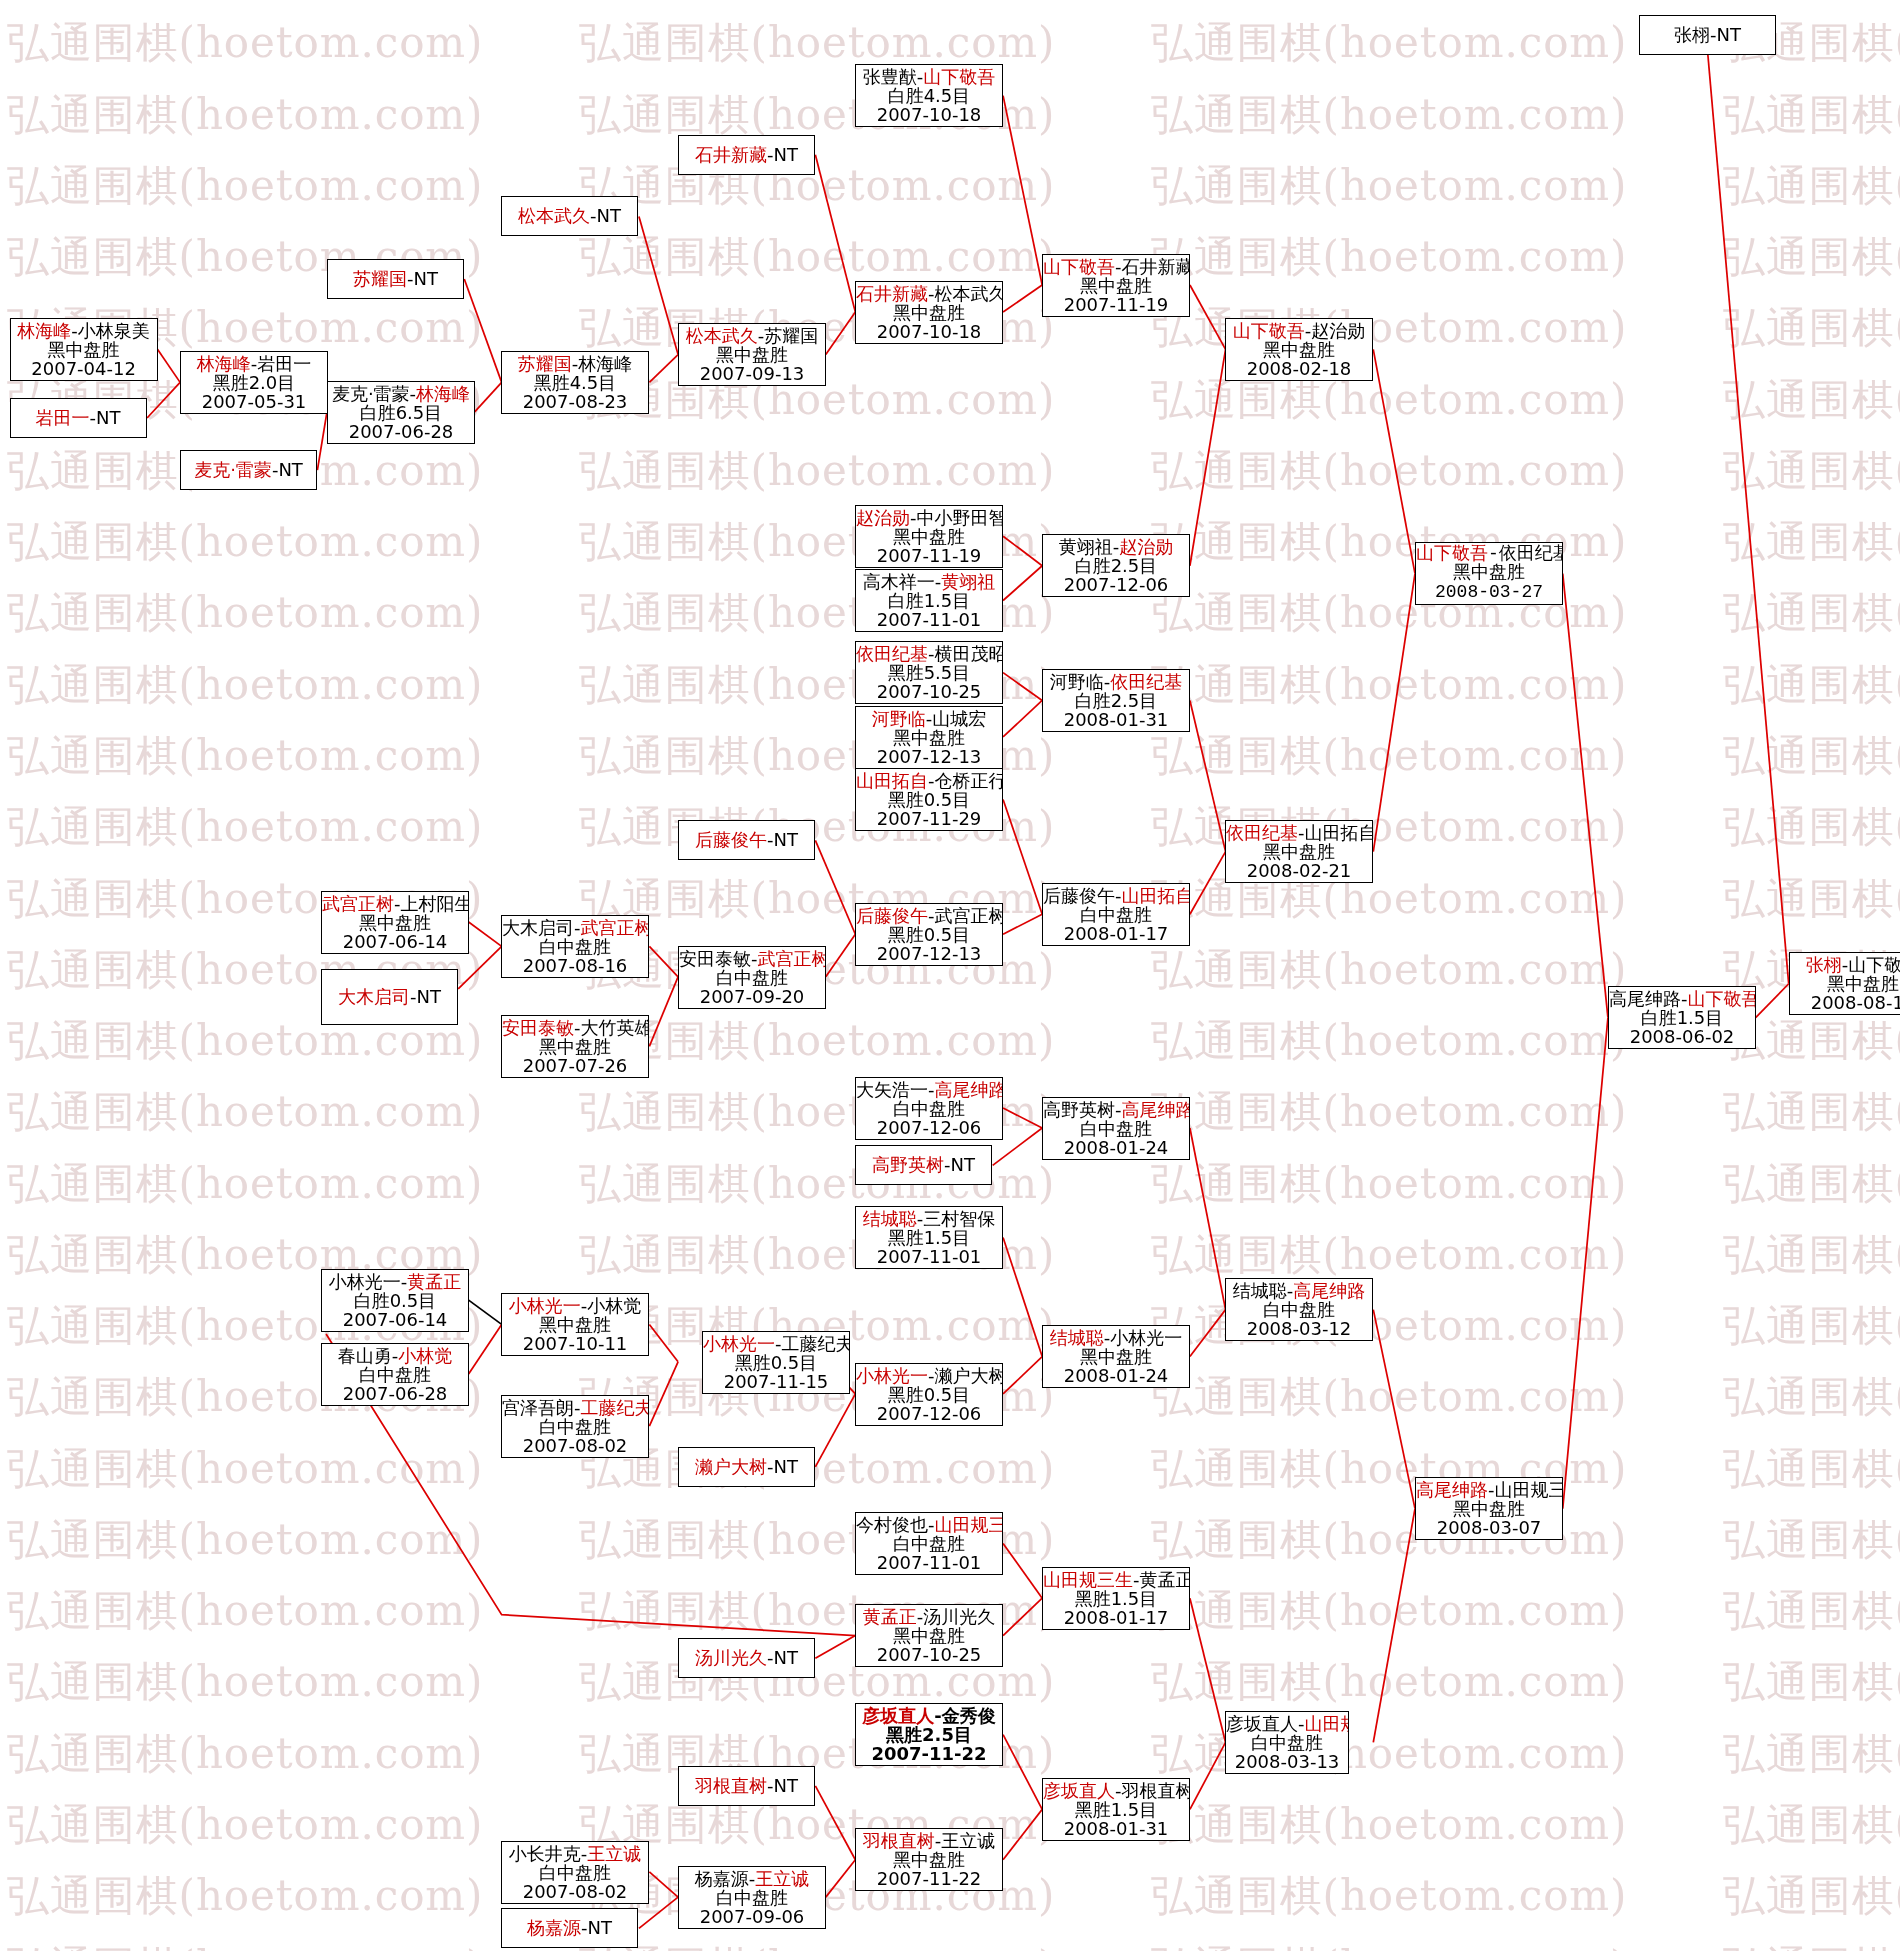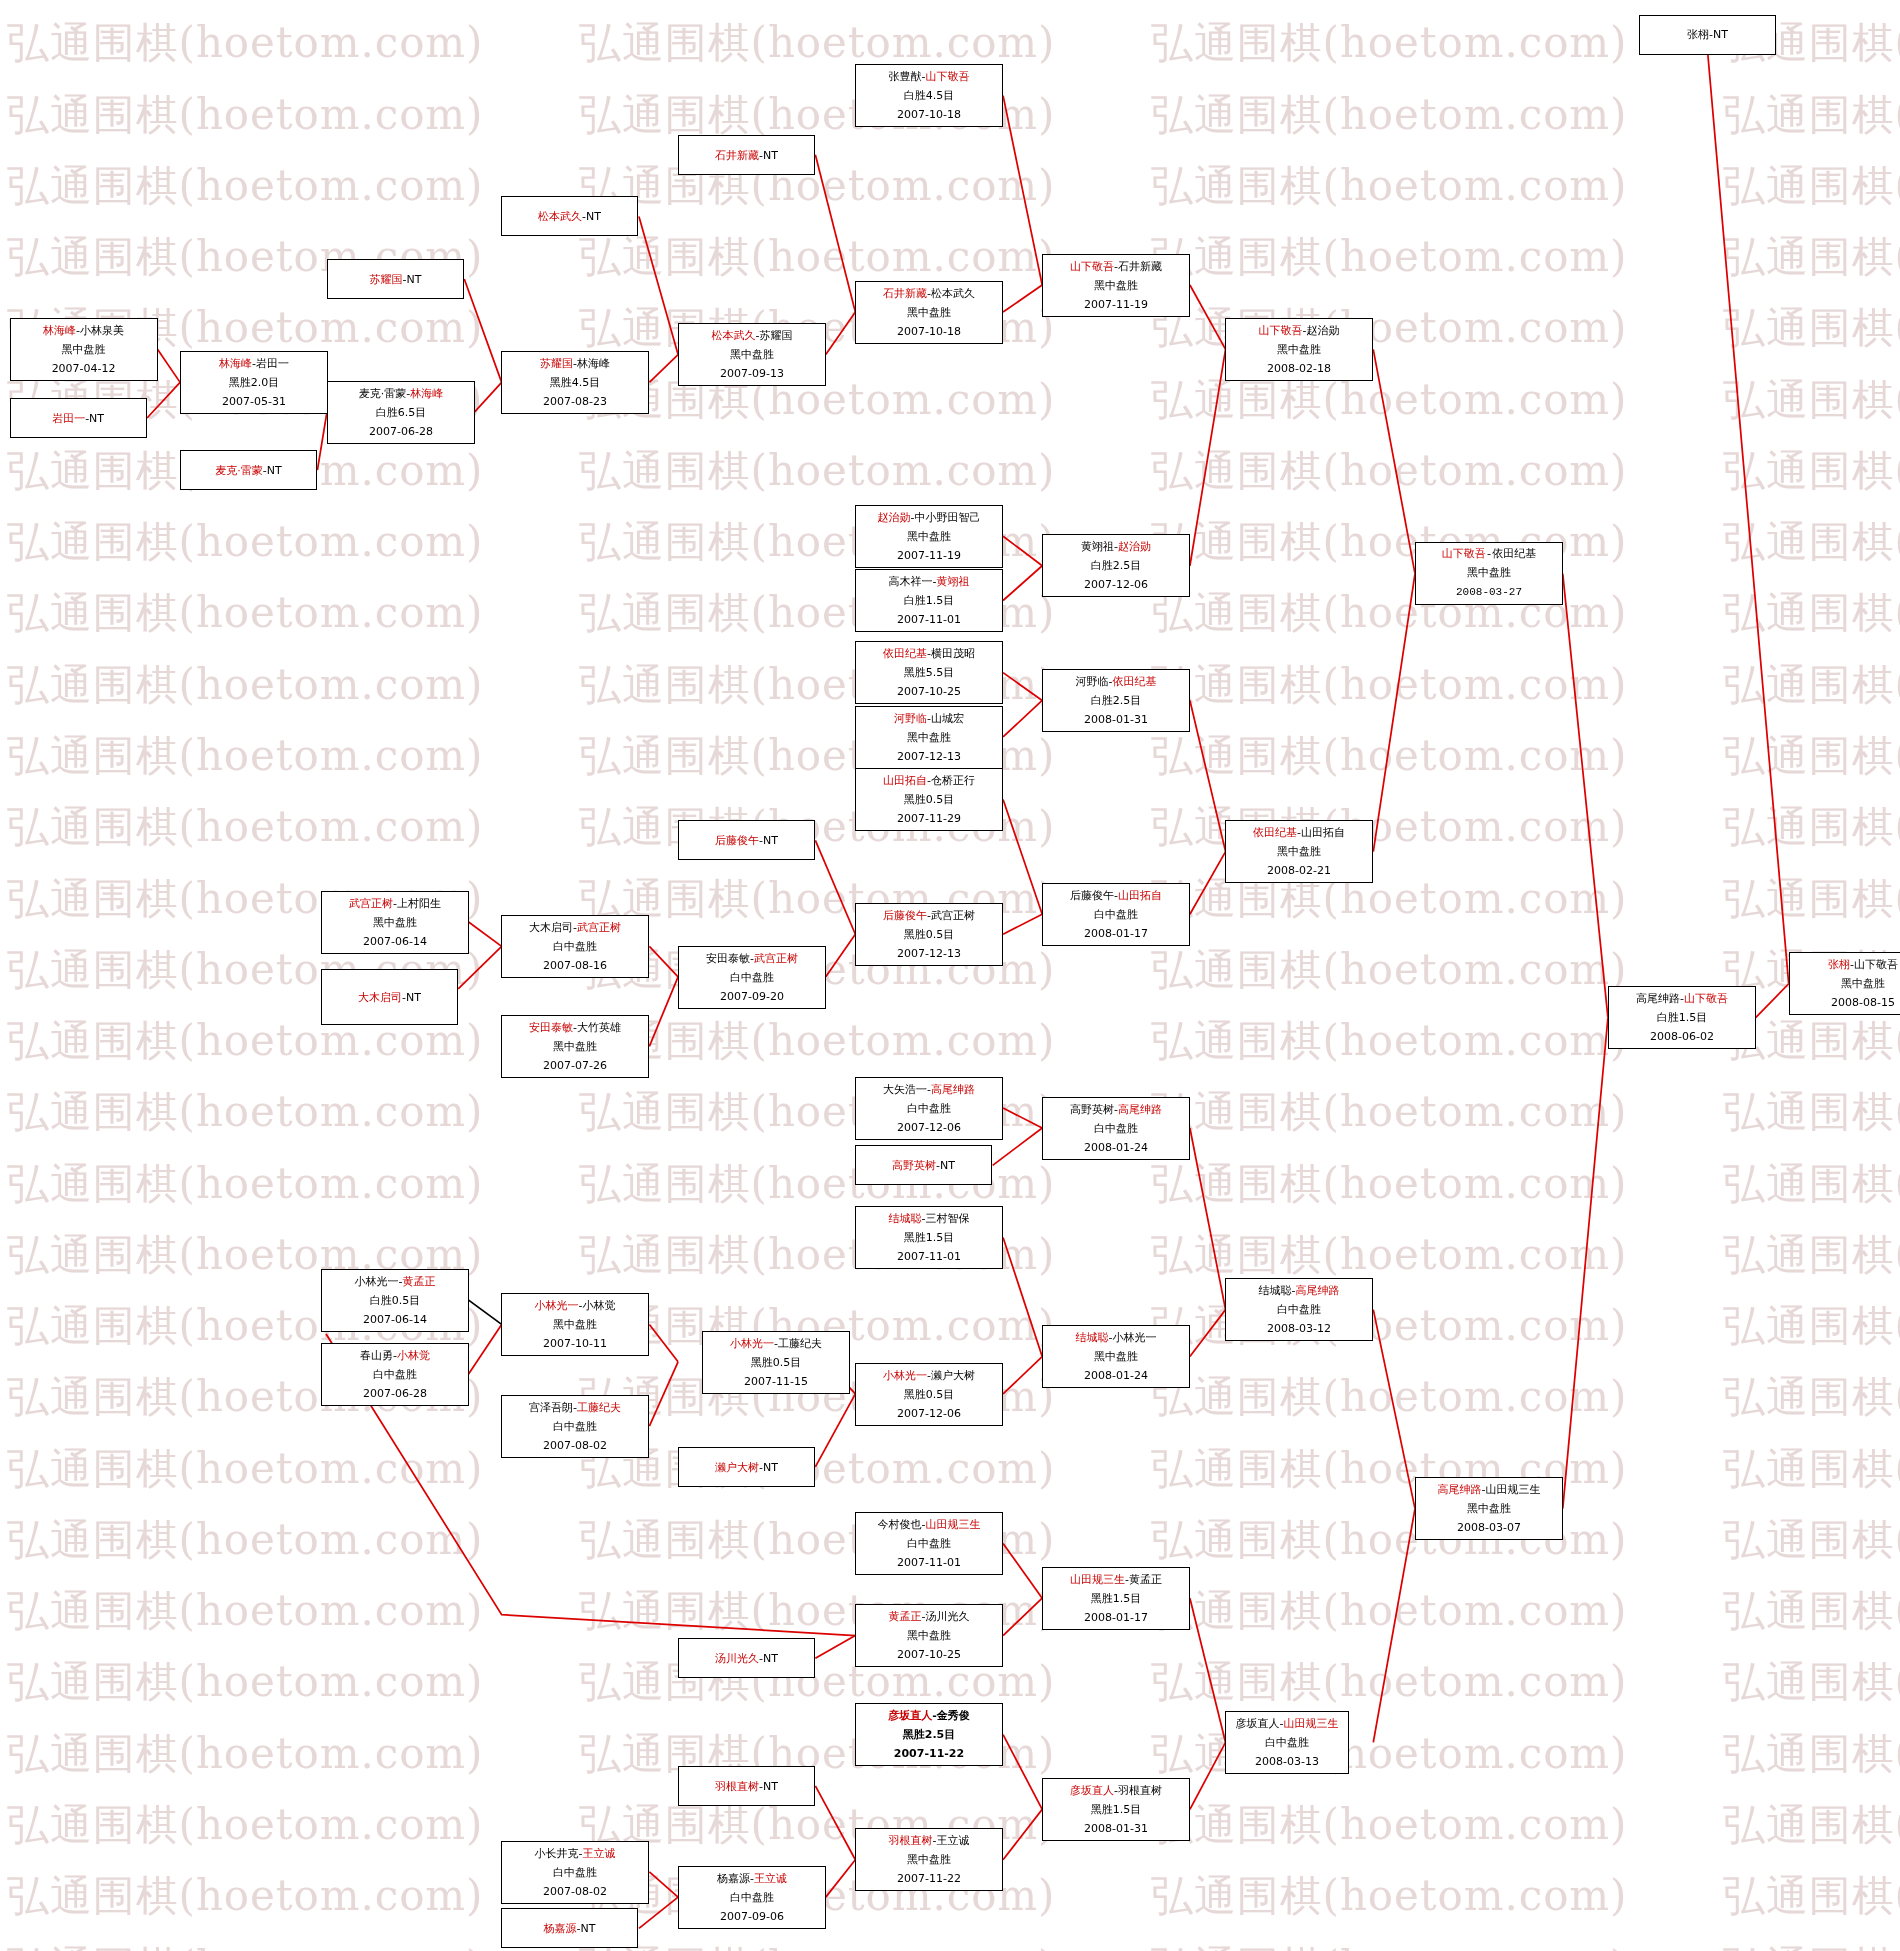--- a/index.html
+++ b/index.html
@@ -7,21 +7,21 @@
     position:relative;width:1901px;height:1951px;background:#ffffff;
     overflow:hidden;font-family:"DejaVu Sans",sans-serif;
   }
   .wm-layer{position:absolute;left:0;top:0;width:100%;height:100%;z-index:0;}
   .wm-row{position:absolute;white-space:nowrap;font-family:"DejaVu Serif",serif;
     font-size:42px;color:#e7d8d8;letter-spacing:0.9px;line-height:52px;}
   .wm-cell{display:inline-block;width:572px;}
   #wires{position:absolute;left:0;top:0;z-index:1;}
   .box{
     position:absolute;background:#ffffff;border:0.9px solid #000;box-sizing:border-box;
-    text-align:center;z-index:2;color:#000;font-size:11px;overflow:hidden;
+    text-align:center;z-index:2;color:#000;font-size:18px;overflow:hidden;
   }
   .box.match{padding-top:1.7px;}
   .box.match .l1,.box.match .l2,.box.match .l3{line-height:19px;white-space:nowrap;}
   .box.bye{display:flex;align-items:center;justify-content:center;}
   .box.bye .l1{white-space:nowrap;}
   .box.bold{border-width:1.7px;}
   .red{color:#c80000;}
 </style>
 </head>
 <body>

